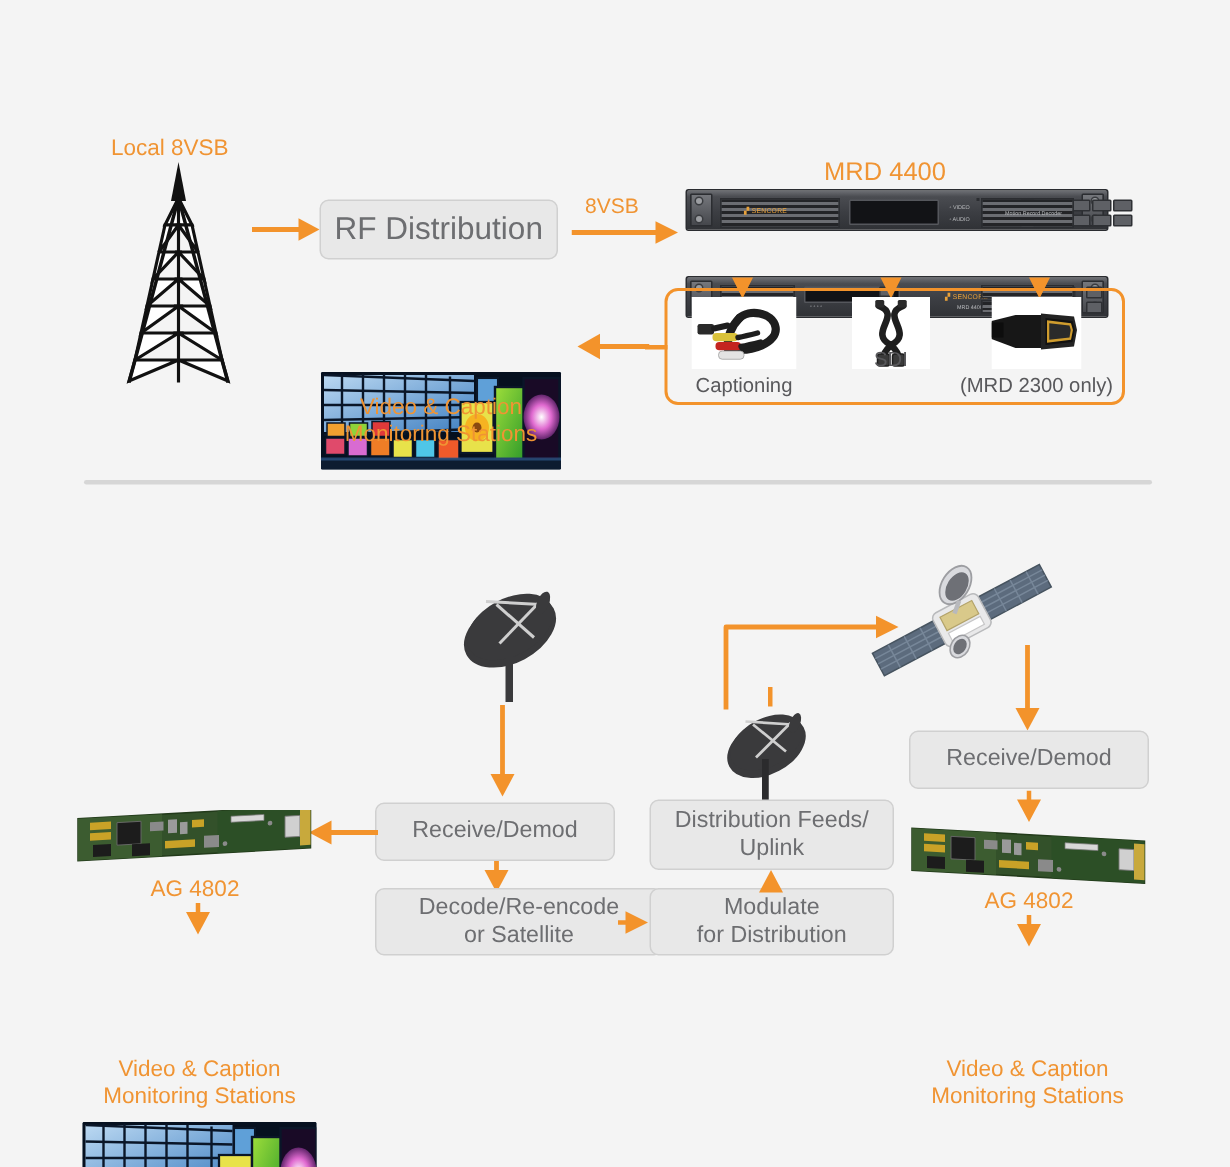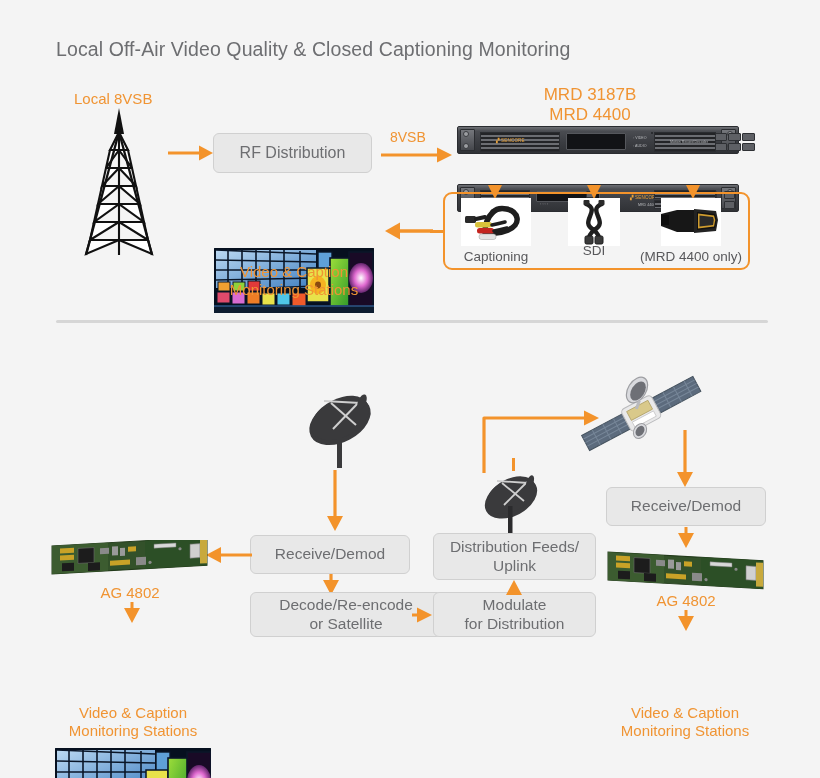--- a/index.html
+++ b/index.html
@@ -46,21 +46,21 @@
     border:1px solid #d0d0d0;
     border-radius:6px;
     color:#6d6e71;
     display:flex;align-items:center;justify-content:center;
     text-align:center;
     font-size:15.5px;
     line-height:1.22;
     box-sizing:border-box;
     padding:2px 6px;
   }
-  .pbox.lg{font-size:16px;}
+  .pbox.lg{font-size:21px;}
 
   
   .arrow{position:absolute;}
 
   
   .bracket{
     border:2.5px solid #f3932b;
     border-radius:9px;
     box-sizing:border-box;
     background:transparent;
@@ -117,21 +117,20 @@
   .dishwrap{position:absolute;}
 
   
   .towerwrap{position:absolute;}
 </style>
 </head>
 <body>
 
 <div class="stage">
 
-  <div class="abs section-title" style="left:56px;top:38px;">Local Off-Air Video Quality &amp; Closed Captioning Monitoring</div>
 
   <div class="abs olabel" style="left:74px;top:90px;">Local 8VSB</div>
 
   <div class="towerwrap" style="left:76px;top:106px;width:86px;height:150px;">
     <svg width="86" height="150" viewBox="0 0 86 150">
       <polygon points="43,2 38,28 48,28" fill="#111"></polygon>
       <g stroke="#111" stroke-width="2.1" fill="#fff">
         <polygon points="43,26 34,44 52,44"></polygon>
         <polygon points="34,44 30,62 43,44"></polygon>
         <polygon points="52,44 56,62 43,44"></polygon>
@@ -164,21 +163,20 @@
   </div>
 
   <div class="abs olabel" style="left:390px;top:129px;font-size:14px;">8VSB</div>
   <div class="arrow" style="left:381px;top:145px;width:72px;height:20px;">
     <svg width="72" height="20" viewBox="0 0 72 20">
       <line x1="0" y1="10" x2="58" y2="10" stroke="#f3932b" stroke-width="3.2"></line>
       <polygon points="56,2.5 71,10 56,17.5" fill="#f3932b"></polygon>
     </svg>
   </div>
 
-  <div class="abs olabel big center" style="left:460px;top:85px;width:260px;">MRD 3187B</div>
   <div class="abs olabel big center" style="left:460px;top:105px;width:260px;">MRD 4400</div>
 
   <div class="abs rack" style="left:457px;top:126px;width:282px;height:28px;">
     <div class="ear" style="left:2px;"></div>
     <div class="ear" style="right:2px;"></div>
     <div class="screw" style="left:5px;top:4px;"></div>
     <div class="screw" style="left:5px;bottom:4px;"></div>
     <div class="screw" style="right:5px;top:4px;"></div>
     <div class="screw" style="right:5px;bottom:4px;"></div>
     <div class="vent" style="left:22px;top:5px;width:78px;height:18px;"></div>
@@ -267,34 +265,34 @@
       <path d="M18 6 C34 12 10 24 26 32" stroke="#1e1e1e" stroke-width="4.4" fill="none" stroke-linecap="round"></path>
       <path d="M34 6 C18 12 42 24 26 32" stroke="#1e1e1e" stroke-width="4.4" fill="none" stroke-linecap="round"></path>
       <path d="M26 32 C22 36 21 38 21 40" stroke="#1e1e1e" stroke-width="4.4" fill="none" stroke-linecap="round"></path>
       <path d="M26 32 C30 36 31 38 31 40" stroke="#1e1e1e" stroke-width="4.4" fill="none" stroke-linecap="round"></path>
       <rect x="17" y="38" width="8" height="8" rx="1.5" fill="#3a3a3a" stroke="#1e1e1e"></rect>
       <rect x="27" y="38" width="8" height="8" rx="1.5" fill="#3a3a3a" stroke="#1e1e1e"></rect>
       <rect x="15.5" y="2" width="6" height="5" rx="1" fill="#2a2a2a"></rect>
       <rect x="30.5" y="2" width="6" height="5" rx="1" fill="#2a2a2a"></rect>
     </svg>
   </div>
-  <div class="abs conn-caption" style="left:556px;top:243px;width:76px;">SDI</div>
+  <div class="abs conn-caption" style="left:556px;top:232px;width:76px;">SDI</div>
 
   <div class="abs" style="left:661px;top:198px;width:60px;height:48px;">
     <svg width="60" height="48" viewBox="0 0 60 48">
       <rect x="0" y="0" width="60" height="48" fill="#fff"></rect>
       <path d="M0 16 L16 12 L34 12 L34 34 L16 34 L0 28 Z" fill="#171717"></path>
       <path d="M33 11 L55 13 L57 22 L55 33 L33 35 Z" fill="#232323"></path>
       <path d="M36 14 L54 16 L55.5 22 L54 30 L36 32 Z" fill="#111"></path>
       <path d="M37 15.5 L53 17.5 L54.3 22 L53 28.5 L37 30.5 Z" fill="#cf9c2e"></path>
       <path d="M38.5 17.5 L52 19 L52.8 22 L52 27 L38.5 28.5 Z" fill="#2a2a2a"></path>
       <rect x="0" y="17" width="8" height="10" fill="#0d0d0d"></rect>
     </svg>
   </div>
-  <div class="abs conn-caption" style="left:634px;top:249px;width:114px;">(MRD 4400 only)</div>
+  <div class="abs conn-caption" style="left:634px;top:249px;width:114px;">(MRD 2300 only)</div>
 
   <div class="arrow" style="left:381px;top:220px;width:52px;height:22px;">
     <svg width="52" height="22" viewBox="0 0 52 22">
       <line x1="17" y1="11" x2="52" y2="11" stroke="#f3932b" stroke-width="3.4"></line>
       <polygon points="19,2.5 4,11 19,19.5" fill="#f3932b"></polygon>
     </svg>
   </div>
 
   <div class="abs vwall" style="left:214px;top:192px;width:160px;height:65px;">
     <svg width="160" height="65" viewBox="0 0 160 65" preserveAspectRatio="none">

